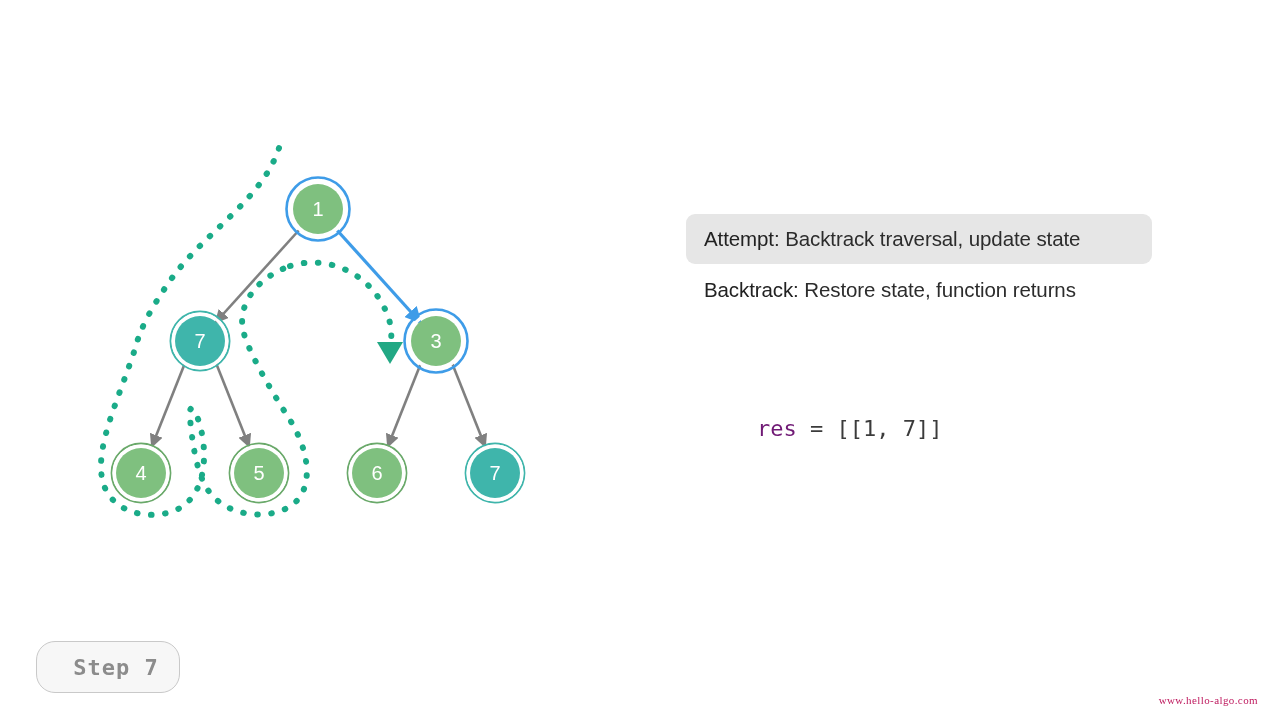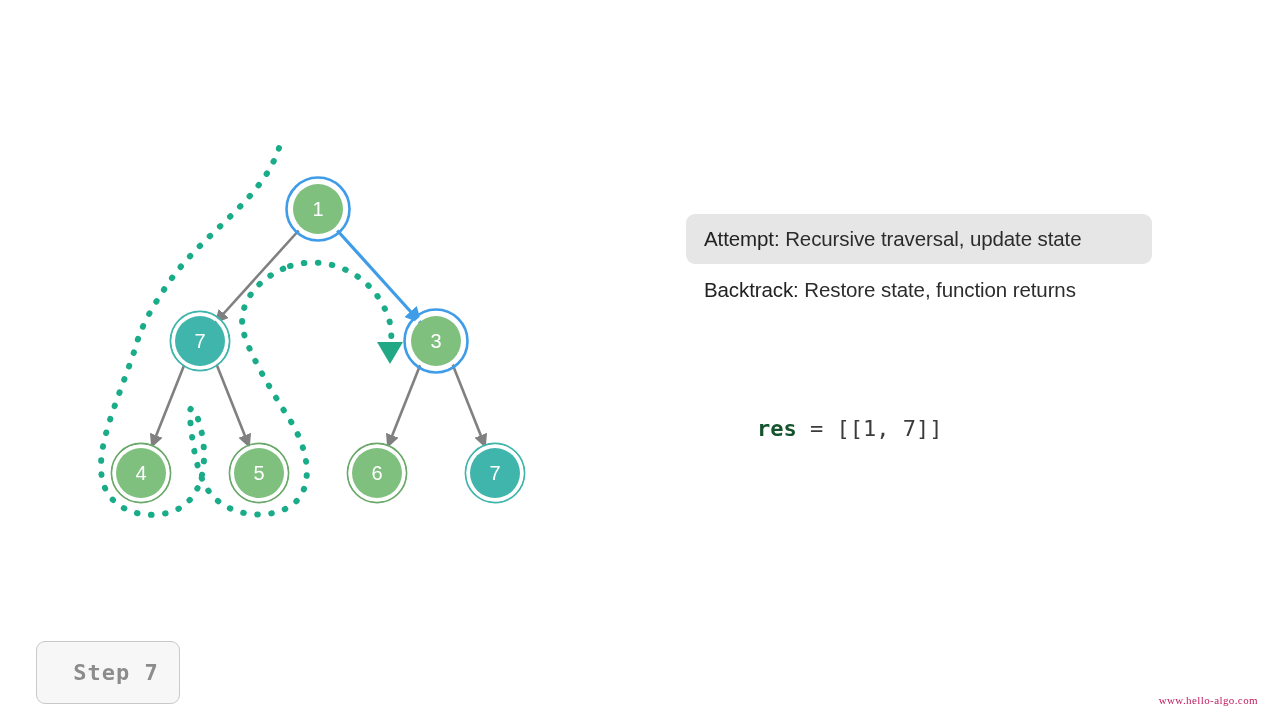--- a/index.html
+++ b/index.html
@@ -54,34 +54,34 @@
   }
   .code-line {
     font-family: "DejaVu Sans Mono", "Liberation Mono", monospace;
     font-size: 22px;
     color: #3b3b3b;
     padding-left: 18px;
     white-space: pre;
     letter-spacing: 0px;
   }
   .code-line .var-path { color: #2b8cd6; font-weight: 700; }
-  .code-line .var-res  { color: #14532d; font-weight: 700; }
+  .code-line .var-res  { color: #701a75; font-weight: 400; }
   #path-line { margin-bottom: 0; padding-top: 6px; }
   #res-line  { margin-top: 84px; }
 
   
   #step-badge {
     position: absolute;
     left: 36px;
     top: 641px;
     width: 144px;
-    height: 63px;
+    height: 52px;
     box-sizing: border-box;
     border: 1.6px solid #c9c9c9;
-    border-radius: 9px;
+    border-radius: 19px;
     background: #f7f7f7;
     display: flex;
     align-items: center;
     justify-content: center;
     padding-left: 16px;
   }
   #step-badge-label {
     font-family: "DejaVu Sans Mono", "Liberation Mono", monospace;
     font-size: 22px;
     font-weight: 700;
@@ -195,21 +195,21 @@
       </g>
 
     </g>
   </svg>
 </div>
 
 <div id="info-panel">
 
   <div class="hl-box">
     <div class="sent">
-      <b>Attempt</b><span>: Recursive traversal, update state</span>
+      <b>Attempt</b><span>: Backtrack traversal, update state</span>
     </div>
   </div>
 
   <div class="plain-line">
     <div class="sent">
       <b>Backtrack</b><span>: Restore state, function returns</span>
     </div>
   </div>
 
 

